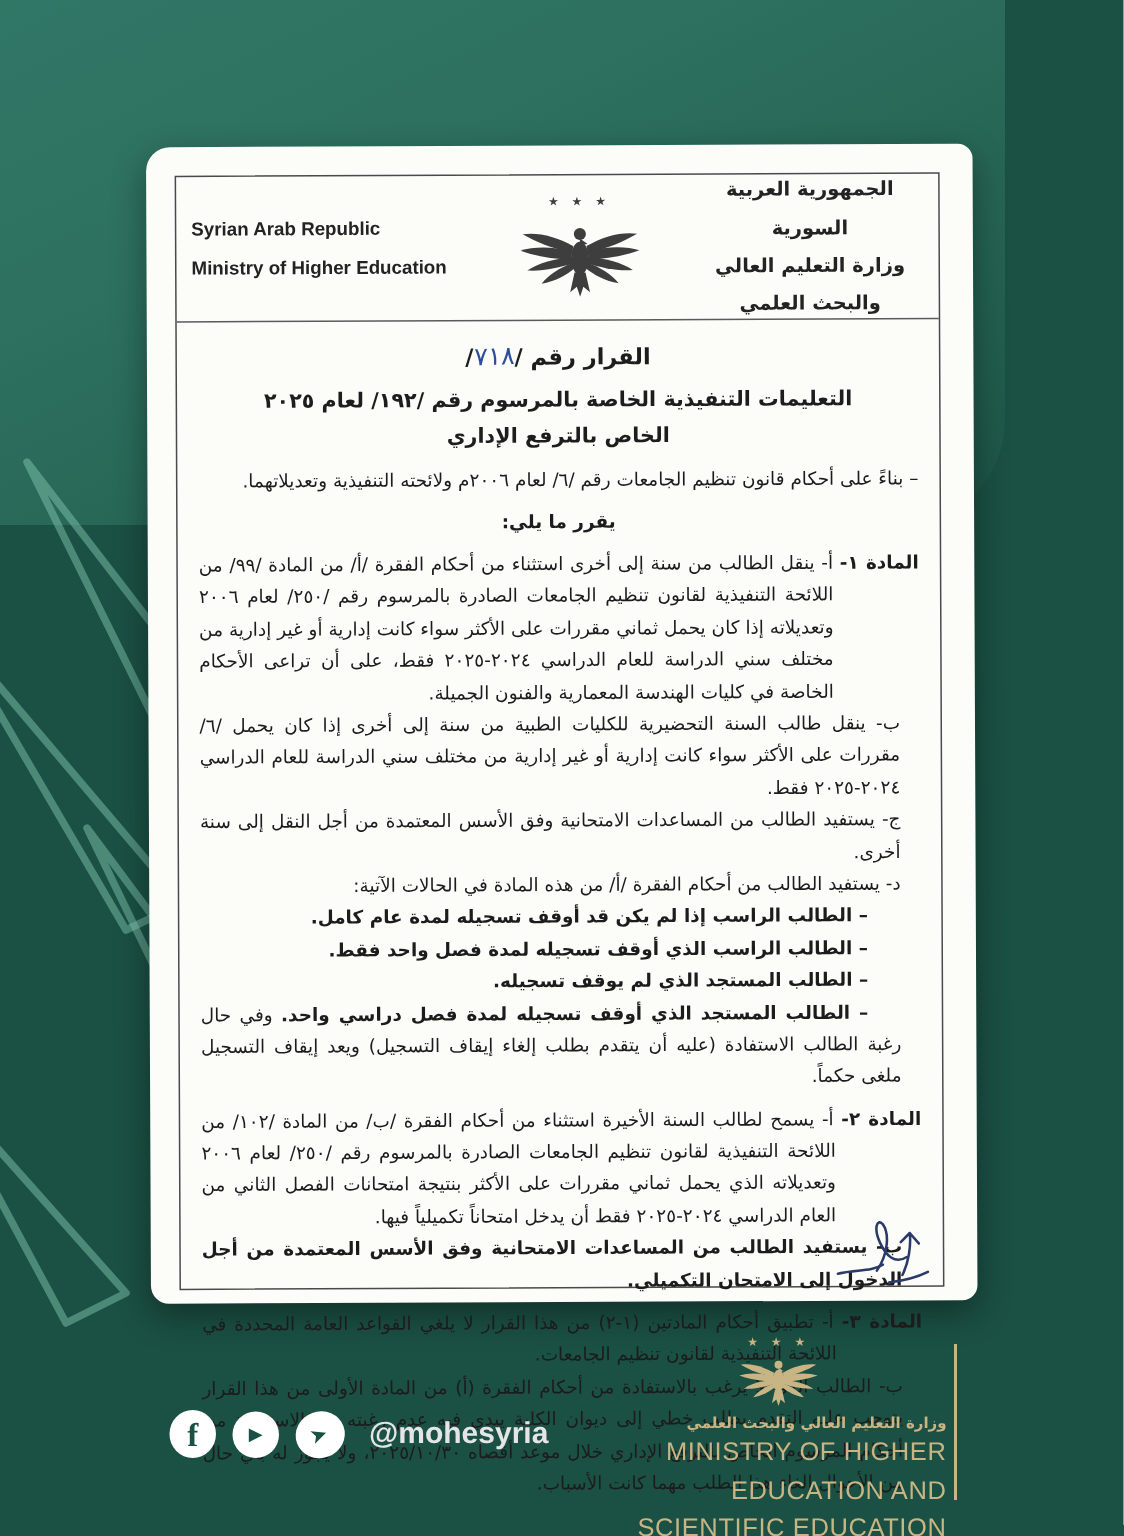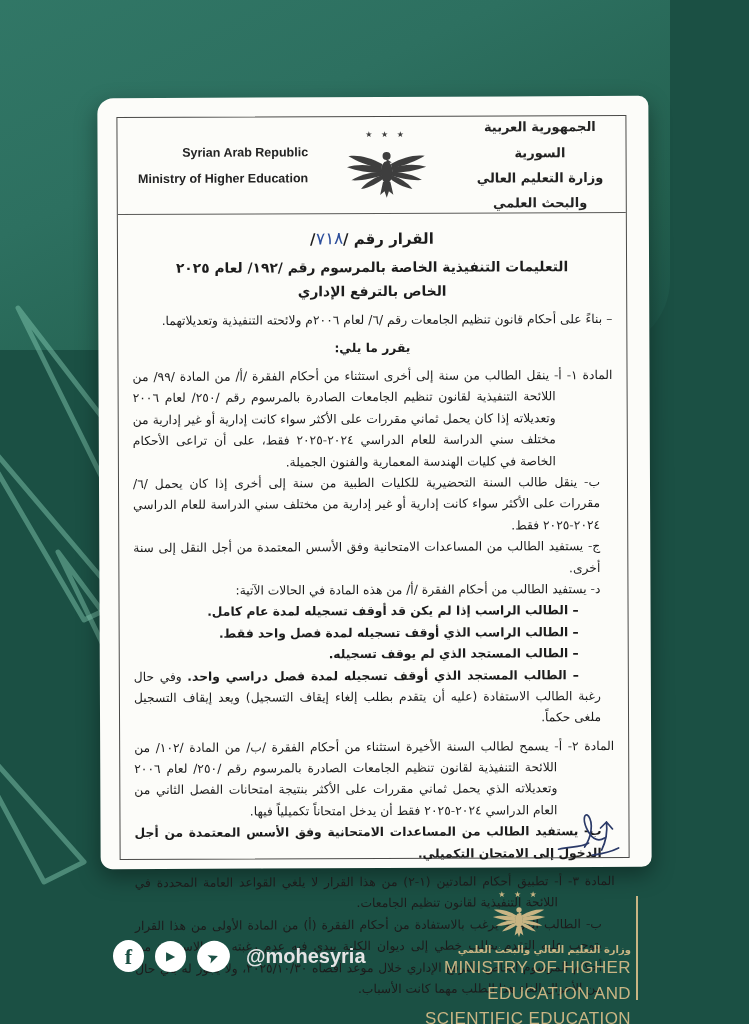--- a/index.html
+++ b/index.html
@@ -24,21 +24,21 @@
   }
   .frame{
     position:absolute;inset:19px 22px 9px 19px;
     border:1.3px solid #4a4a48;
   }
   
   .letterhead{
     display:flex;align-items:center;justify-content:space-between;
     padding:8px 10px 6px 10px;border-bottom:1.2px solid #5a5a58;height:82px;
   }
-  .lh-en{width:37%;text-align:right;font-weight:bold;font-size:12.5px;
+  .lh-en{width:37%;text-align:left;font-weight:bold;font-size:12.5px;
     line-height:2.05;color:#232323;font-family:"Liberation Sans",sans-serif;}
   .lh-eagle{flex:1;display:flex;flex-direction:column;align-items:center;}
   .lh-ar{width:31%;text-align:center;font-weight:bold;font-size:13px;
     line-height:1.95;color:#232323;direction:rtl;}
   .eagle-stars{font-size:8px;letter-spacing:3px;line-height:1;margin-bottom:-1px;}
   .eagle-dark{color:#3e3e3e;}
   .eagle-dark svg{fill:#3e3e3e;}
   .eagle-gold{color:#c9b584;}
   .eagle-gold svg{fill:#c9b584;}
   
@@ -54,21 +54,21 @@
     font-size:12.3px;line-height:1.74;color:#1c1c1c;
   }
   .doc-body p{margin:0;}
   .p-preamble{margin-bottom:2px !important;}
   .p-enact{text-align:center;font-weight:bold;margin:6px 0 4px 0 !important;}
   .p-lead{padding-right:57px;text-indent:-57px;}
   .p-sub{padding-right:13px;}
   .p-bullet{padding-right:13px;text-indent:22px;font-weight:bold;}
   .p-bullet .reg{font-weight:400;}
   .art{margin-top:7px;}
-  .art-label{font-weight:normal;}
+  .art-label{font-weight:bold;}
   .bold{font-weight:bold;}
   .signature{position:absolute;right:2px;bottom:-4px;}
   
   .social{position:absolute;left:113px;top:940px;display:flex;align-items:center;gap:11px;}
   .s-icon{width:31px;height:31px;border-radius:50%;background:#ffffff;color:#1b5044;
     display:flex;align-items:center;justify-content:center;font-weight:bold;}
   .s-fb{font-family:"Liberation Serif",serif;font-size:22px;padding-top:1px;}
   .s-yt{font-size:12px;}
   .s-tg{font-size:14px;transform:rotate(-20deg);padding-right:2px;}
   .handle{color:#e5e5e5;font-size:20px;font-weight:bold;margin-left:5px;

